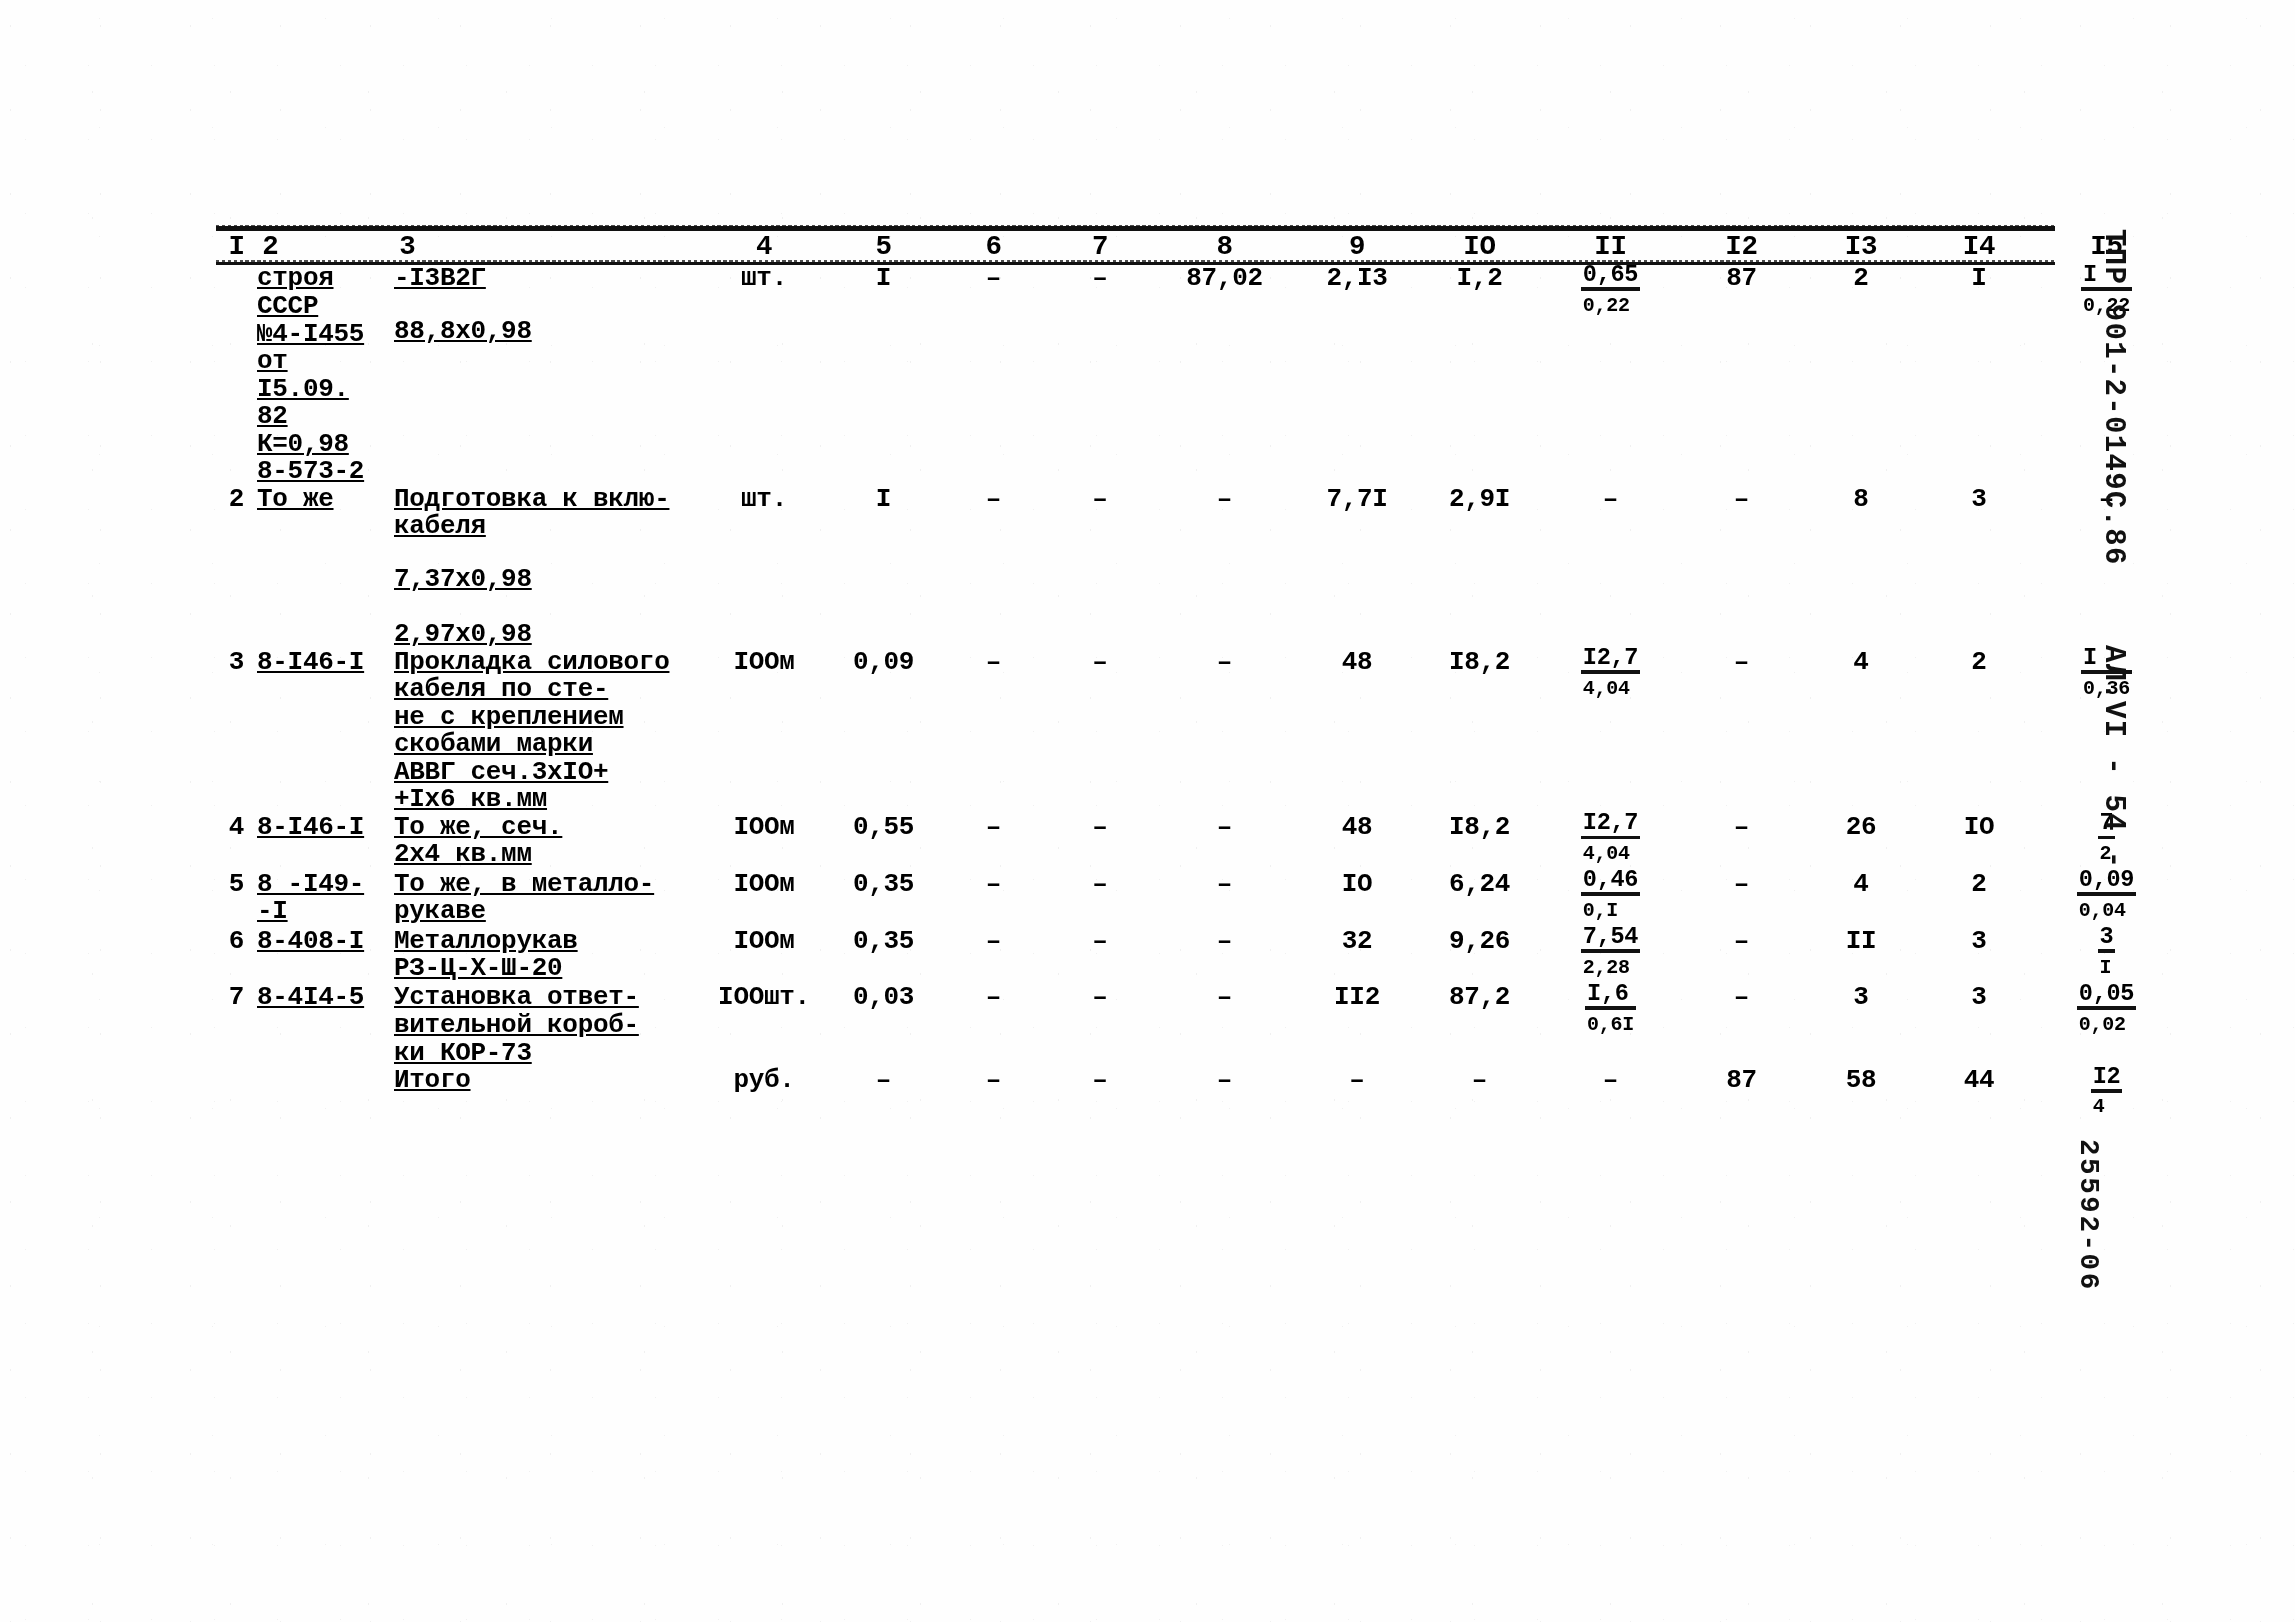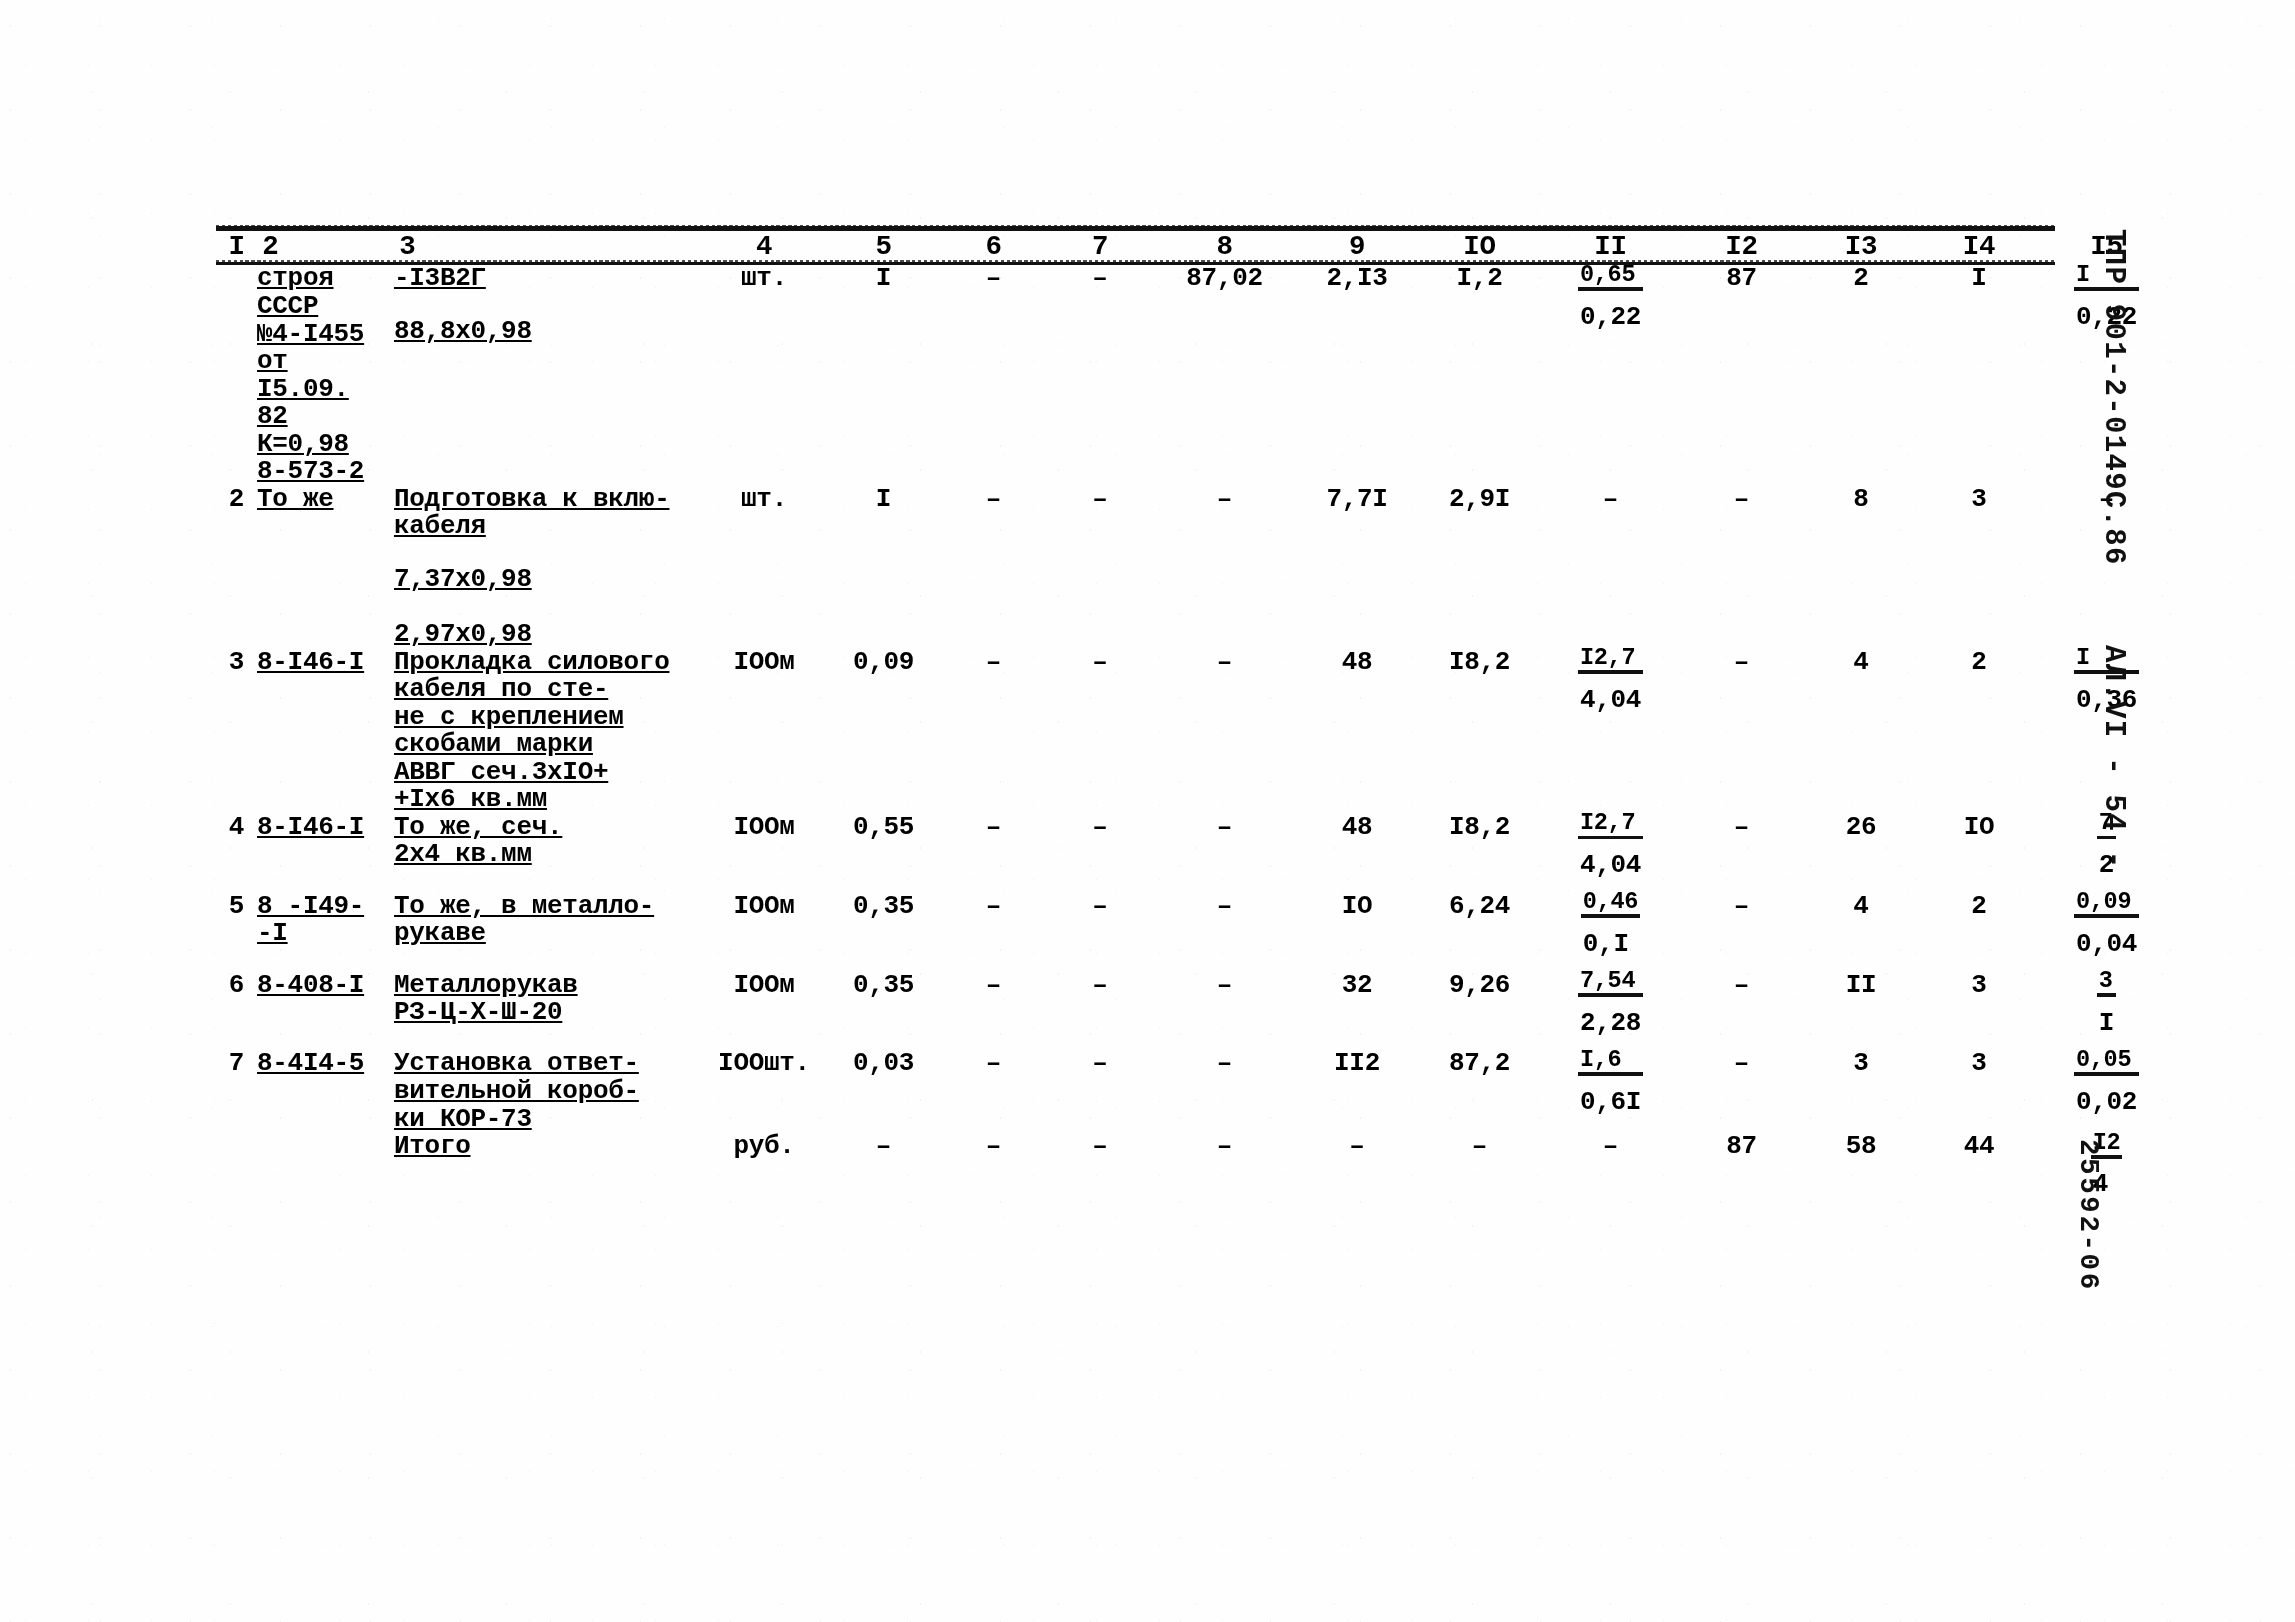--- a/index.html
+++ b/index.html
@@ -109,22 +109,22 @@
     padding: 0 2px;
   }
   .frac .bar {
     display: block;
     height: 3.9px;
     background: #111;
     margin: 0.7px 0 0.7px 0;
   }
   .frac .bot {
     display: block;
-    font-size: 26px;
-    padding: 12px 2px;
+    font-size: 20px;
+    padding: 4px 2px;
   }
 
   .dash { font-size: 26px; }
 
   .cell-note { display:block; }
   .sp-before { display:block; height: 25px; }
 
   
   .total-row td { padding-top: 19.6px; }
 

